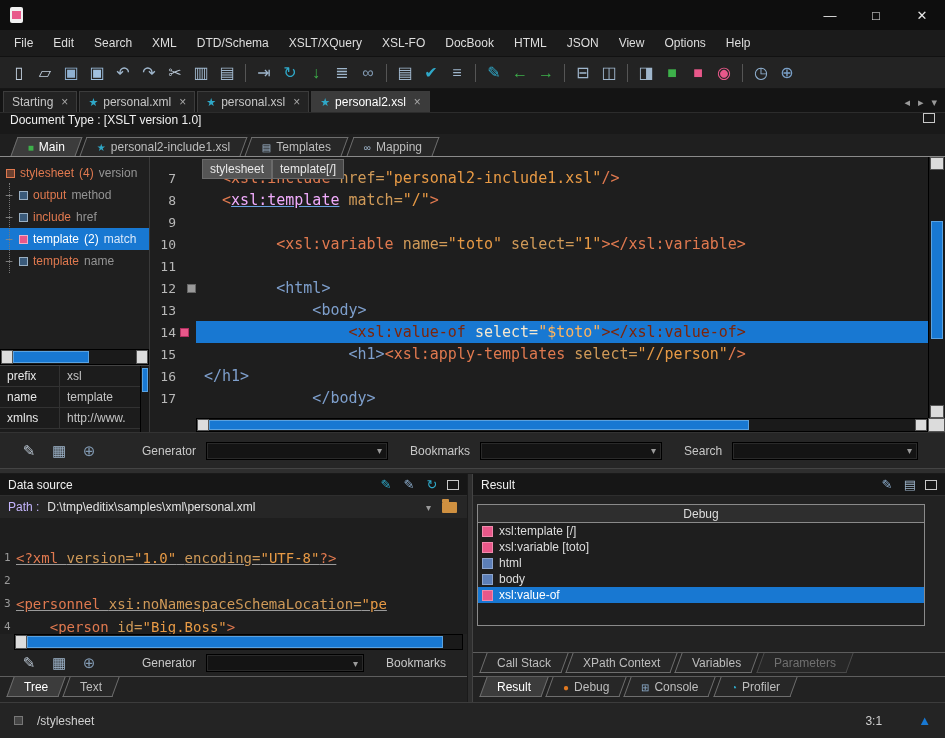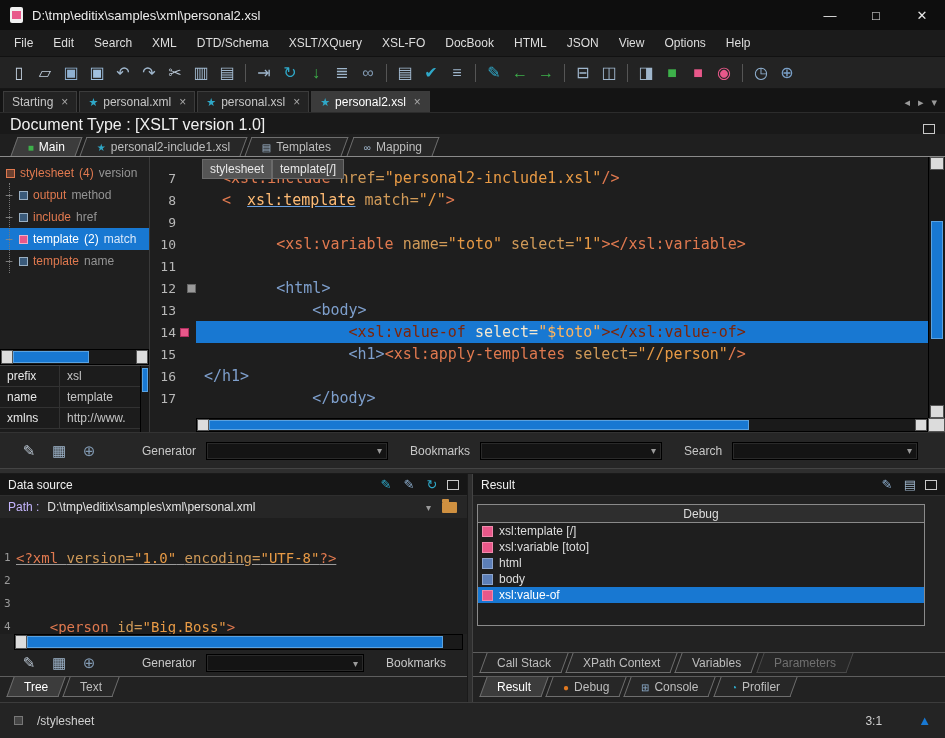--- a/index.html
+++ b/index.html
@@ -28,22 +28,22 @@
   
   .doctabs { height:23px; background:#141414; display:flex; align-items:flex-end; padding-left:3px; flex:none; }
   .dtab { height:21px; display:flex; align-items:center; gap:5px; padding:0 8px; background:#232323;
           border:1px solid #3c3c3c; border-bottom:none; margin-right:2px; font-size:12px; color:#c6c6c6; }
   .dtab.active { background:#3b3b3b; color:#fff; }
   .tstar { color:#2fa8c8; font-size:11px; }
   .tclose { color:#a8a8a8; font-size:12px; margin-left:3px; }
   .tab-nav { margin-left:auto; display:flex; align-items:center; gap:8px; padding:0 8px 3px 0; color:#9a9a9a; font-size:11px; }
 
   
-  .doctype { height:22px; background:#191919; border-top:1px solid #2c2c2c; display:flex; align-items:flex-end;
-             padding:0 10px; font-size:16px; color:#f0f0f0; flex:none; }
+  .doctype { height:22px; background:#191919; border-top:1px solid #2c2c2c; display:flex; align-items:flex-start;
+             padding:0 10px; font-size:12px; color:#f0f0f0; flex:none; }
   .doctype .box-icon { margin-left:auto; }
   .box-icon { width:12px; height:10px; border:1px solid #c8c8c8; display:inline-block; flex:none; }
 
   
   .edtabs { height:23px; background:#1f1f1f; border-bottom:1px solid #8a8a8a; display:flex; align-items:flex-end; padding-left:14px; flex:none; }
   .stab { position:relative; display:flex; align-items:center; height:19px; padding:0 13px; background:#272727;
           border:1px solid #6e6e6e; border-bottom:none; transform:skewX(-20deg); margin-right:4px; }
   .stab .in { transform:skewX(20deg); display:flex; align-items:center; gap:5px; font-size:12px; color:#bdbdbd; white-space:nowrap; }
   .stab.active { background:#3c3c3c; }
   .stab.active .in { color:#fff; }
@@ -91,21 +91,21 @@
   .mks { width:9px; height:9px; }
   .mkslot.pink .mks { background:#e8588a; border:1px solid #b03060; }
   .mkslot.gray .mks { background:#9a9a9a; border:1px solid #666; margin-left:auto; }
   .ct { flex:1; white-space:pre; font:15px "DejaVu Sans Mono", monospace; padding-left:8px; height:100%; display:flex; align-items:center; }
   .cl.hl .ct { background:#1878d2; }
   .tk-t { color:#e0794f; }
   .tk-a { color:#d09a58; }
   .tk-v { color:#e89a45; }
   .tk-h { color:#7e9fcc; }
   .tk-p { color:#cccccc; }
-  .tk-l { color:#fdba74; text-decoration:underline; text-decoration-color:#6aa0e0;margin-left:16px; }
+  .tk-l { color:#f0abfc; text-decoration:underline; text-decoration-color:#6aa0e0; }
   .cl.hl .tk-t { color:#7d2408; }
   .cl.hl .tk-a { color:#f5e8d0; }
   .cl.hl .tk-v { color:#ffb45c; }
 
   .crumb { position:absolute; left:52px; top:2px; z-index:5; display:flex; }
   .chip { background:#555; color:#e8e8e8; font-size:12px; padding:2px 7px; border:1px solid #6a6a6a; }
   .chip.c2 { background:#474747; }
 
   .vscroll { position:absolute; right:0; top:0; bottom:14px; width:17px; background:#1a1a1a; border-left:1px solid #000; }
   .vbtn { position:absolute; left:1px; right:1px; height:13px; background:#dcdcdc; border:1px solid #555; }
@@ -165,21 +165,20 @@
   .status-pos { font-size:12px; color:#cfcfcf; margin-left:auto; margin-right:36px; }
   .status-expand { color:#1878d2; font-size:13px; }
 </style>
 </head>
 <body>
 
 <div id="app">
 
   <div class="titlebar">
     <span class="win-icon"></span>
-    <span class="win-title">D:\tmp\editix\samples\xml\personal2.xsl</span>
     <div class="win-controls">
       <button class="win-btn">—</button>
       <button class="win-btn">□</button>
       <button class="win-btn">✕</button>
     </div>
   </div>
 
   <div class="menubar" id="menubar">
       <span class="menu-item">File</span>
       <span class="menu-item">Edit</span>
@@ -479,20 +478,21 @@
           <div class="dsl u">
             <span class="dsn">1</span>
             <span class="dsc"><span class="tk-t">&lt;?xml </span><span class="tk-a">version=</span><span class="tk-v">"1.0"</span><span class="tk-p"> </span><span class="tk-a">encoding=</span><span class="tk-v">"UTF-8"</span><span class="tk-t">?&gt;</span></span>
           </div>
           <div class="dsl">
             <span class="dsn">2</span>
             <span class="dsc"></span>
           </div>
           <div class="dsl u">
             <span class="dsn">3</span>
+            <span class="dsc"><span class="tk-t">&lt;personnel </span><span class="tk-a">xsi:noNamespaceSchemaLocation=</span><span class="tk-v">"pe</span></span>
           </div>
           <div class="dsl">
             <span class="dsn">4</span>
             <span class="dsc"><span class="tk-t">    &lt;person </span><span class="tk-a">id=</span><span class="tk-v">"Big.Boss"</span><span class="tk-t">&gt;</span></span>
           </div>
         </div>
       <div class="dshscroll hscroll">
         <span class="sbtn"></span>
         <span class="hthumb" style="width:93%;"></span>
         <span style="flex:1;"></span>

